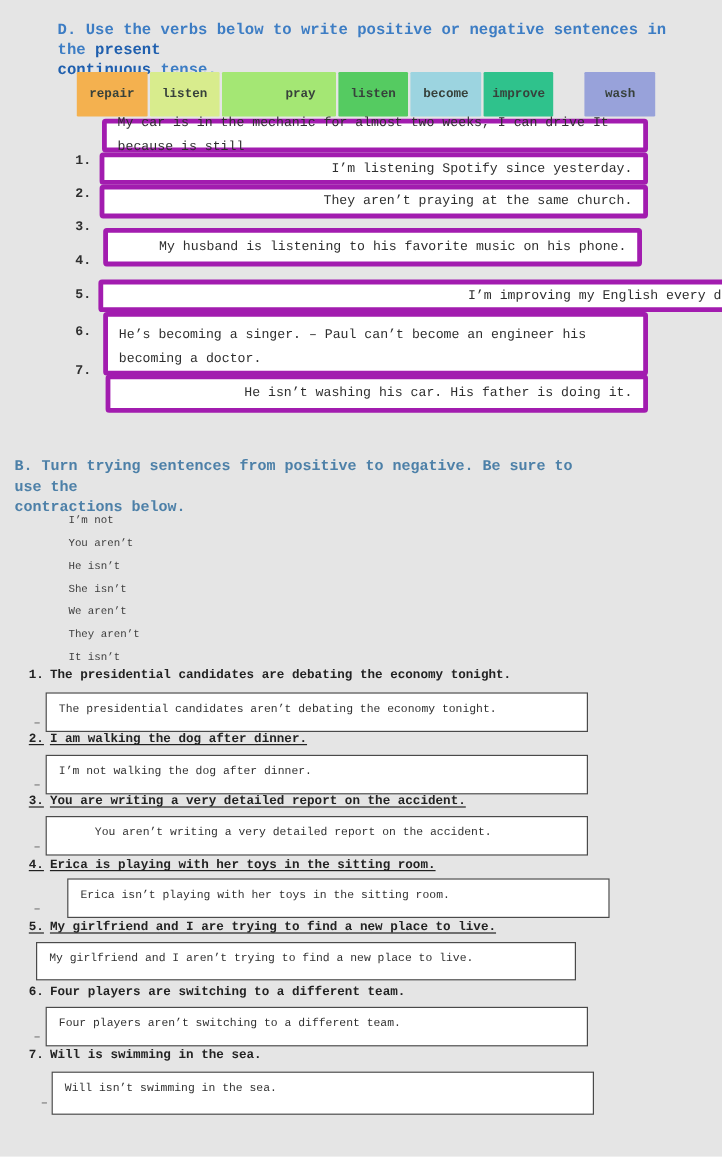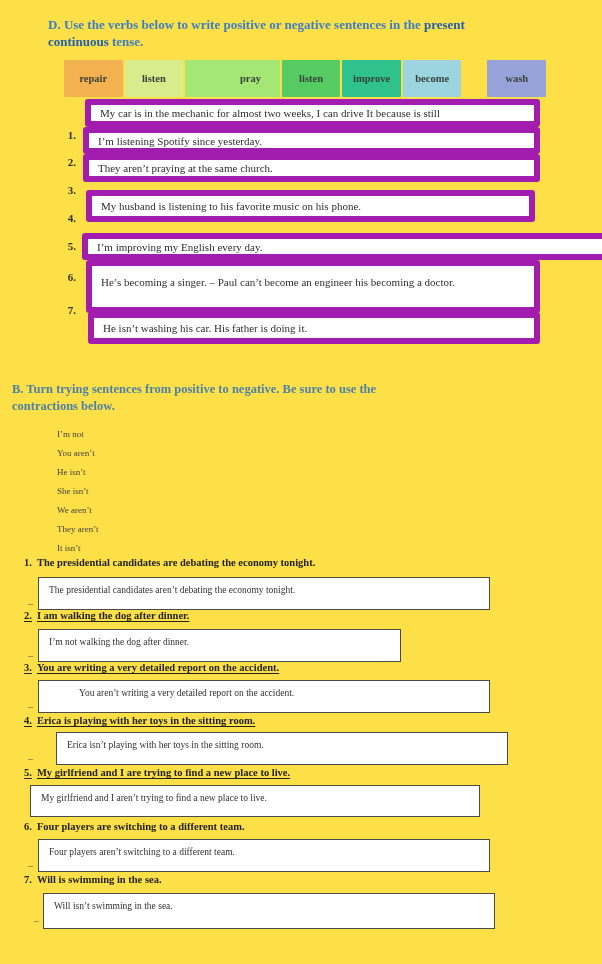--- a/index.html
+++ b/index.html
@@ -1,18 +1,18 @@
 <!DOCTYPE html>
 <html><head>
 <meta charset="utf-8">
 <style>
   html,body { margin:0; padding:0; background:#ffffff; }
   .page {
-    position:relative; width:602px; height:964px; background:#fde047;
-    font-family:Liberation Serif, serif; overflow:hidden;
+    position:relative; width:602px; height:964px; background:#e5e5e5;
+    font-family:Liberation Mono, monospace; overflow:hidden;
   }
   
   .d-heading {
     position:absolute; left:48px; top:16px; width:510px;
     font-size:13px; font-weight:600; color:#3d7dc4; line-height:17px;
   }
   .d-heading .hl { color:#1f5fae; font-weight:800; }
   .verb-row {
     position:absolute; left:64px; top:60px; width:482px; height:37px;
     display:flex; gap:2px;
@@ -21,23 +21,23 @@
     flex:1; display:flex; align-items:center; justify-content:center;
     font-size:10.5px; font-weight:700; color:#37413b; border-radius:1px;
   }
   .d-num {
     position:absolute; left:56px; width:20px; text-align:right;
     font-size:11px; font-weight:600; color:#2f2f2f;
   }
   .dn-1{top:129px;} .dn-2{top:156px;} .dn-3{top:184px;} .dn-4{top:212px;}
   .dn-5{top:240px;} .dn-6{top:271px;} .dn-7{top:304px;}
   .d-box {
-    position:absolute; background:#ffffff; border:6px solid #a21caf; border-radius:3px;
+    position:absolute; background:#ffffff; border:4px solid #a21caf; border-radius:3px;
     box-sizing:border-box; display:flex; align-items:center; padding:2px 9px;
-    font-size:11px; font-weight:500; color:#2e2e2e; line-height:20px;
+    font-size:11px; font-weight:500; color:#2e2e2e; line-height:20px;justify-content:flex-end;
   }
   .d-box-1{left:85px; top:99px;  width:455px; height:28px;}
   .d-box-2{left:83px; top:127px; width:457px; height:27px;}
   .d-box-3{left:83px; top:154px; width:457px; height:28px;}
   .d-box-4{left:86px; top:190px; width:449px; height:32px;}
   .d-box-5{left:82px; top:233px; width:552px; height:27px;}
   .d-box-6{left:86px; top:260px; width:454px; height:53px; align-items:flex-start; padding-top:6px;}
   .d-box-7{left:88px; top:312px; width:452px; height:32px;}
   
   .b-heading {
@@ -50,21 +50,21 @@
   .b-title .num { margin-right:5px; }
   .b-title.u { text-decoration:underline; text-underline-offset:2px; }
   .bt-1{top:557px;} .bt-2{top:610px;} .bt-3{top:662px;} .bt-4{top:715px;}
   .bt-5{top:767px;} .bt-6{top:821px;} .bt-7{top:874px;}
   .b-box {
     position:absolute; background:#ffffff; border:1.5px solid #4a4a4a;
     box-sizing:border-box; padding:6px 10px;
     font-size:9.5px; font-weight:500; color:#313131; line-height:13px;
   }
   .b-box-1{left:38px; top:577px; width:452px; height:33px;}
-  .b-box-2{left:38px; top:629px; width:363px; height:33px;}
+  .b-box-2{left:38px; top:629px; width:452px; height:33px;}
   .b-box-3{left:38px; top:680px; width:452px; height:33px;padding-left:40px;}
   .b-box-4{left:56px; top:732px; width:452px; height:33px;}
   .b-box-5{left:30px; top:785px; width:450px; height:32px;}
   .b-box-6{left:38px; top:839px; width:452px; height:33px;}
   .b-box-7{left:43px; top:893px; width:452px; height:36px;}
   .b-dash { position:absolute; font-size:10px; color:#555555; }
   .bd-1{left:28px; top:598px;} .bd-2{left:28px; top:650px;} .bd-3{left:28px; top:701px;}
   .bd-4{left:28px; top:753px;} .bd-6{left:28px; top:860px;} .bd-7{left:34px; top:915px;}
 </style>
 </head>
@@ -89,25 +89,25 @@
       </div>
     <div class="verb-chip" style="background: rgb(216, 236, 141);">
         <span>listen</span>
       </div>
     <div class="verb-chip" style="background: rgb(164, 231, 116); padding-left: 36px;">
         <span>pray</span>
       </div>
     <div class="verb-chip" style="background: rgb(85, 203, 97);">
         <span>listen</span>
       </div>
+    <div class="verb-chip" style="background: rgb(156, 212, 224);">
+        <span>become</span>
+      </div>
     <div class="verb-chip" style="background: rgb(47, 194, 140);">
         <span>improve</span>
-      </div>
-    <div class="verb-chip" style="background: rgb(156, 212, 224);">
-        <span>become</span>
       </div>
     <div class="verb-chip" style="background: rgb(152, 162, 218); margin-left: 24px;">
         <span>wash</span>
       </div>
   </div>
 
   <span class="d-num dn-1">1.</span>
   <span class="d-num dn-2">2.</span>
   <span class="d-num dn-3">3.</span>
   <span class="d-num dn-4">4.</span>

